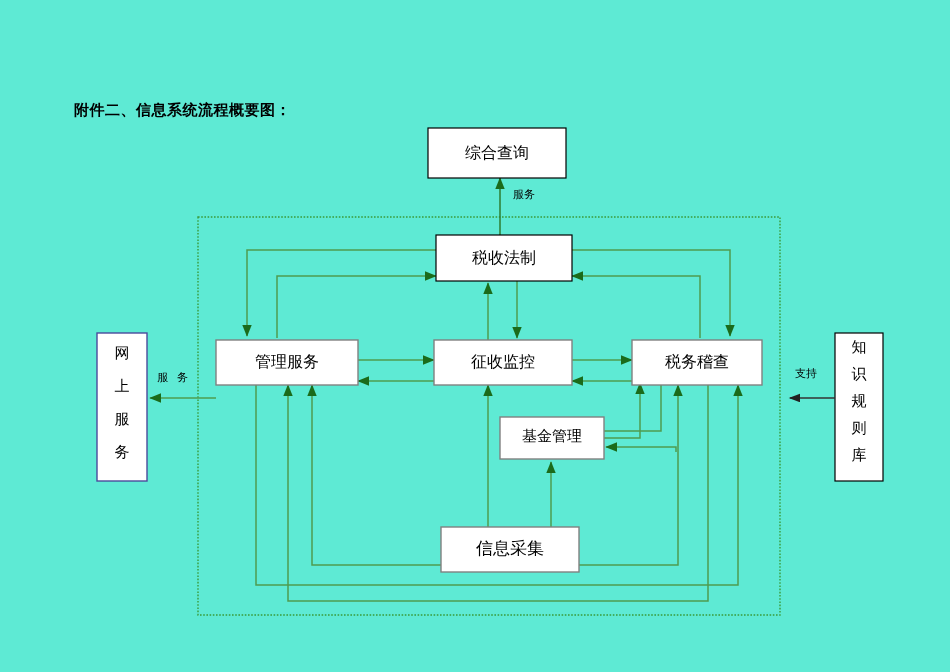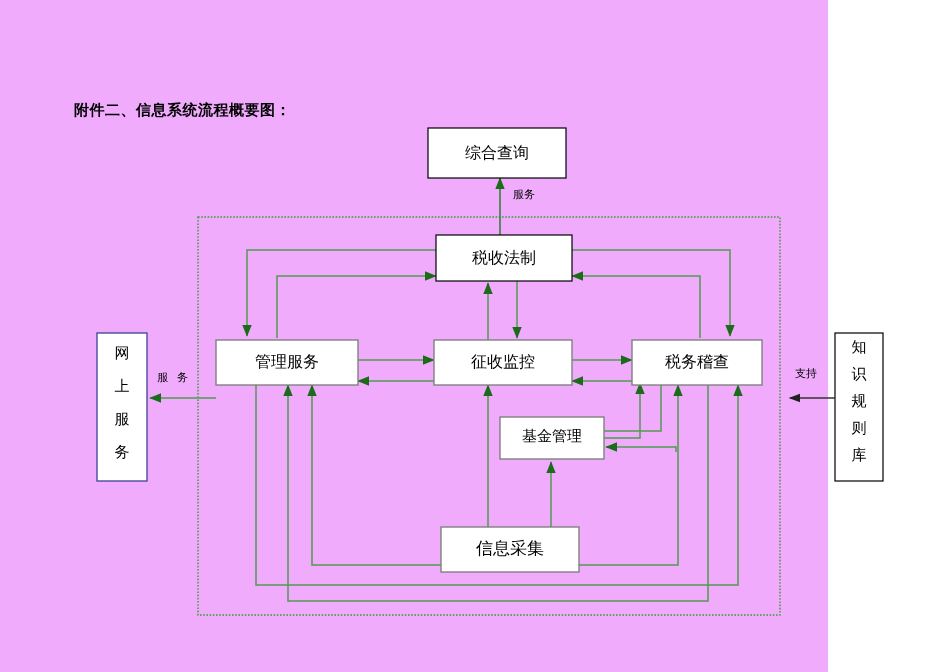--- a/index.html
+++ b/index.html
@@ -9,23 +9,23 @@
   }
   body {
     width: 950px;
     height: 672px;
     font-family: "Liberation Serif", "DejaVu Serif", serif;
     overflow: hidden;
     position: relative;
   }
   #page {
     position: relative;
-    width: 828px;
+    width: 950px;
     height: 672px;
-    background: #f0abfc;
+    background: #5eead4;
   }
   #doc-title {
     position: absolute;
     left: 74px;
     top: 101px;
     font-family: "DejaVu Sans", "Liberation Sans", sans-serif;
     font-size: 15px;
     font-weight: bold;
     color: #000000;
     letter-spacing: 0.5px;

